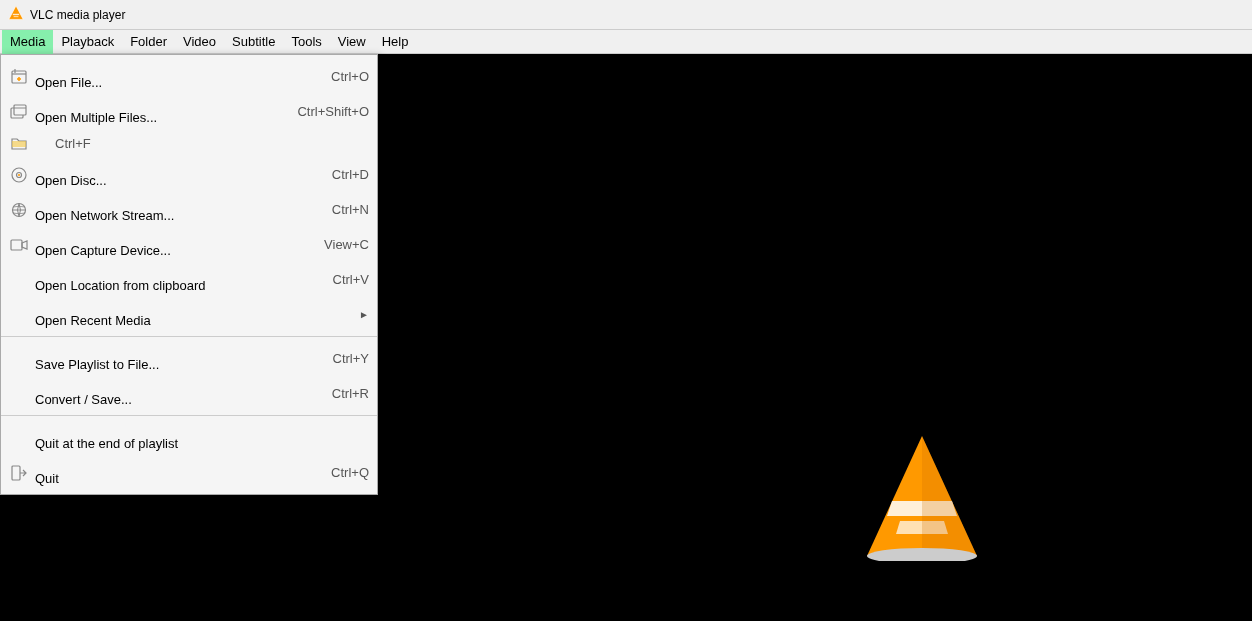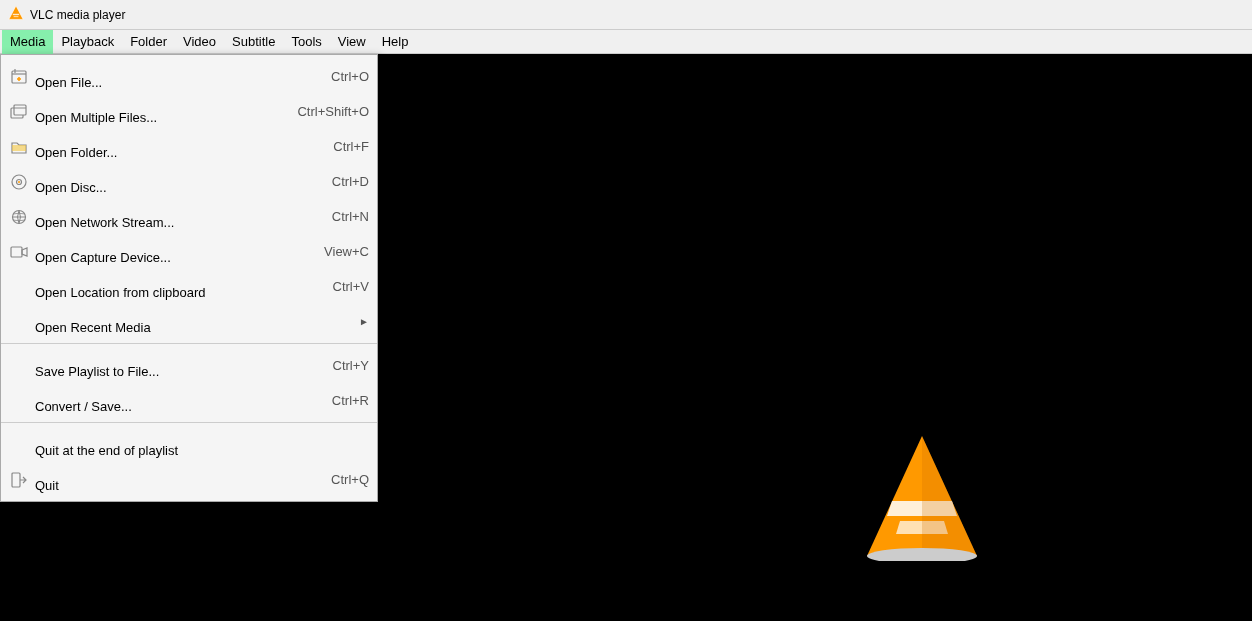--- a/index.html
+++ b/index.html
@@ -190,21 +190,20 @@
     <span class="menu-item-shortcut">Ctrl+Shift+O</span>
   </div>
 
   <div class="menu-item">
     <div class="menu-item-icon">
       <svg width="18" height="18" viewBox="0 0 18 18">
         <path d="M2 5 h5 l2 2 h7 v8 h-14 z" fill="none" stroke="#888" stroke-width="1.2"></path>
         <path d="M2 7 h14 v6 h-14 z" fill="#f5c842" opacity="0.6"></path>
       </svg>
     </div>
-    <span class="menu-item-label">Open Folder...</span>
     <span class="menu-item-shortcut">Ctrl+F</span>
   </div>
 
   <div class="menu-item">
     <div class="menu-item-icon">
       <svg width="18" height="18" viewBox="0 0 18 18">
         <circle cx="9" cy="9" r="7" fill="none" stroke="#888" stroke-width="1.2"></circle>
         <circle cx="9" cy="9" r="2.5" fill="none" stroke="#888" stroke-width="1.2"></circle>
         <circle cx="9" cy="9" r="1" fill="#f90"></circle>
       </svg>

